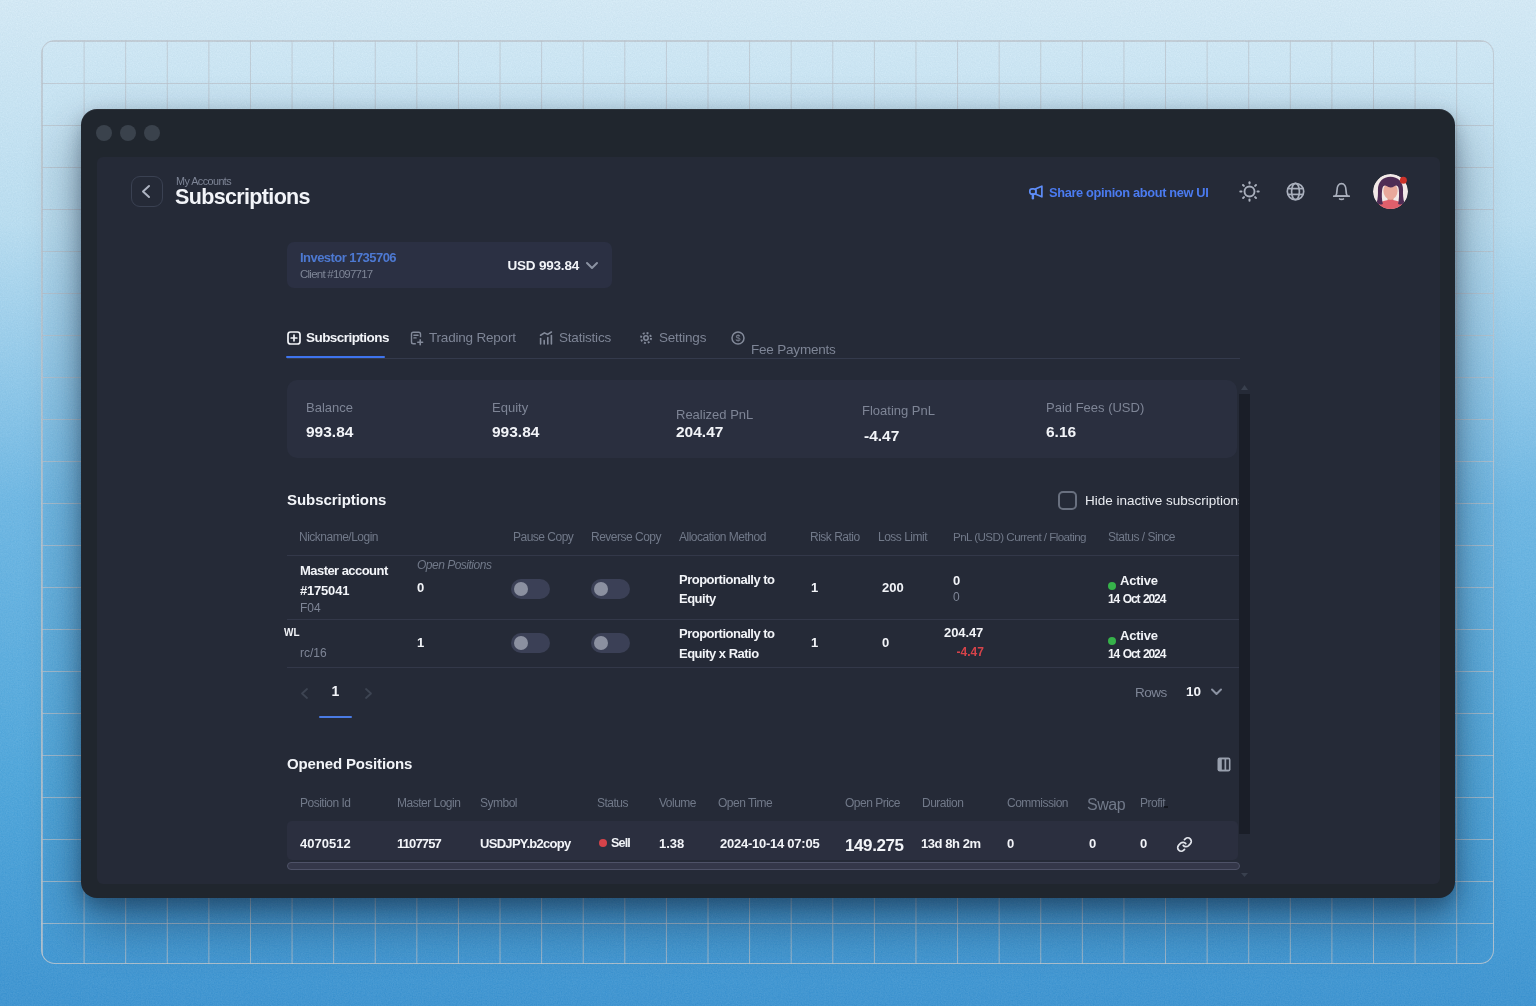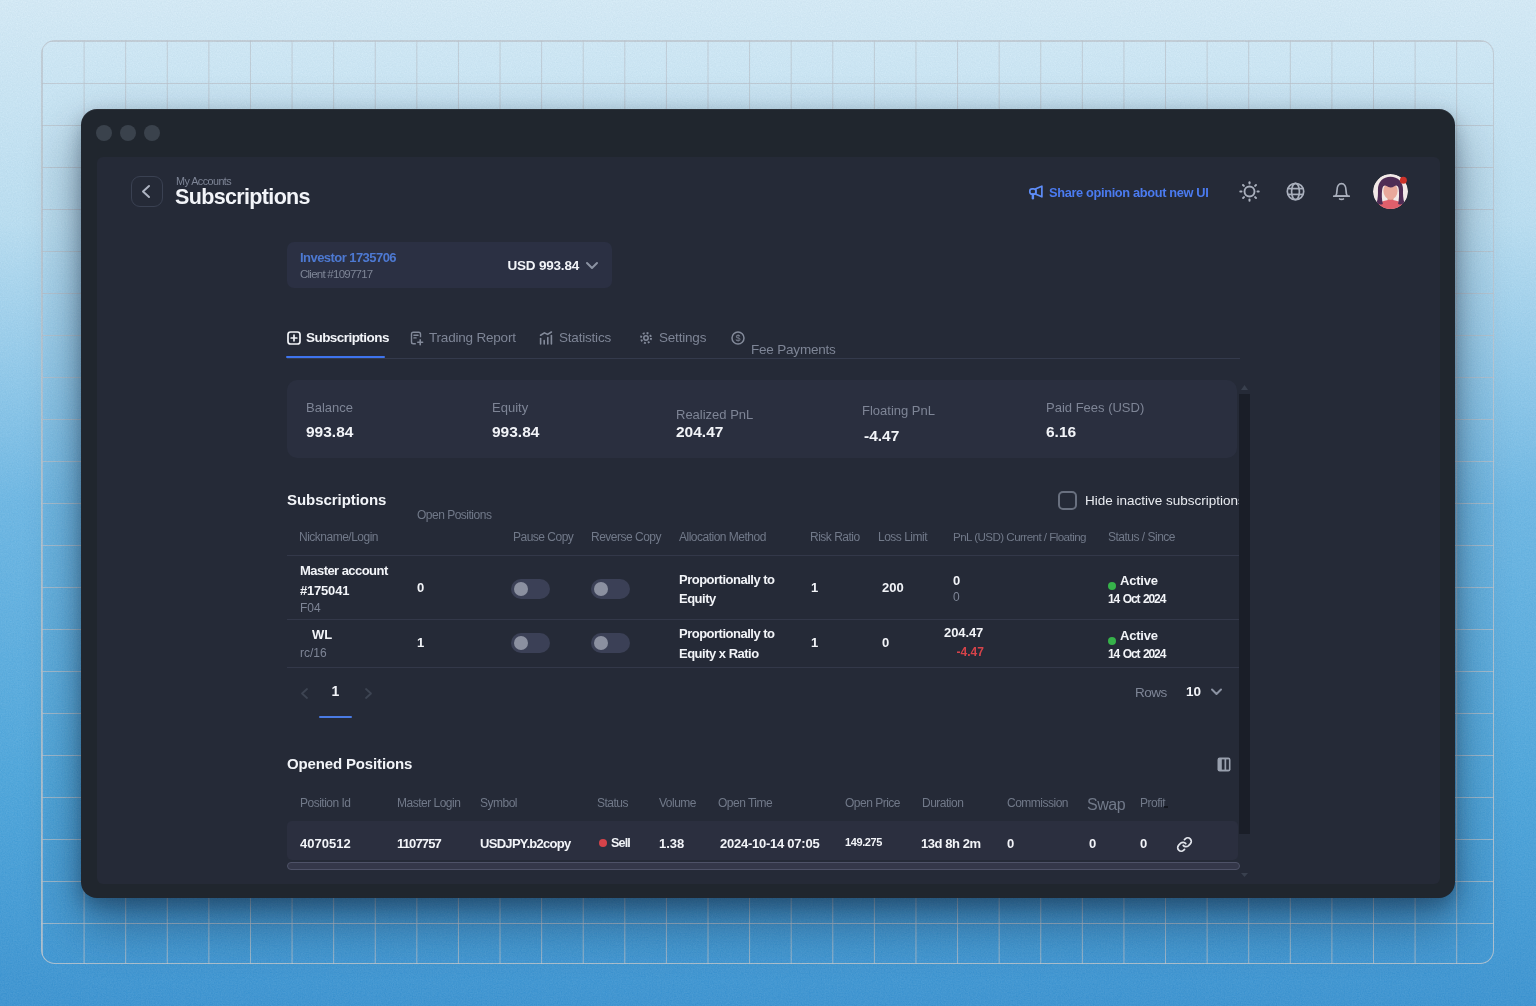--- a/index.html
+++ b/index.html
@@ -180,21 +180,21 @@
   <div class="cell t-muted" style="left:862px; top:403px; font-size:13px;">Floating PnL</div>
   <div class="cell sb t-white" style="left:864px; top:426.5px; font-size:15.5px;">-4.47</div>
   <div class="cell t-muted" style="left:1046px; top:400px; font-size:13px;">Paid Fees (USD)</div>
   <div class="cell sb t-white" style="left:1046px; top:422.5px; font-size:15.5px;">6.16</div>
 
   <div class="cell sb t-white" style="left:287px; top:491px; font-size:15px; letter-spacing:-0.05px;">Subscriptions</div>
   <div id="cbx"></div>
   <div class="cell" style="left:1085px; top:493px; font-size:13.5px; color:#e8ebf0;">Hide inactive subscriptions</div>
 
   <div class="cell t-col" style="left:299px; top:530px; font-size:12px;">Nickname/Login</div>
-  <div class="cell t-col" style="left:417px; top:508px; font-size:12px;">Open Positions</div>
+  <div class="cell t-col" style="left:417px; top:558px; font-size:12px;font-style:italic;">Open Positions</div>
   <div class="cell t-col" style="left:513px; top:530px; font-size:12px;">Pause Copy</div>
   <div class="cell t-col" style="left:591px; top:530px; font-size:12px;">Reverse Copy</div>
   <div class="cell t-col" style="left:679px; top:530px; font-size:12px;">Allocation Method</div>
   <div class="cell t-col" style="left:810px; top:530px; font-size:12px;">Risk Ratio</div>
   <div class="cell t-col" style="left:878px; top:530px; font-size:12px;">Loss Limit</div>
   <div class="cell t-col" style="left:953px; top:530px; font-size:11.6px; letter-spacing:-0.55px;">PnL (USD) Current / Floating</div>
   <div class="cell t-col" style="left:1108px; top:530px; font-size:12px;">Status / Since</div>
 
   <div class="hline" style="top:555px;"></div>
 
@@ -213,21 +213,21 @@
   <div class="cell sb t-white" style="left:811px; top:580px; font-size:13px;">1</div>
   <div class="cell sb t-white" style="left:882px; top:580px; font-size:13px;">200</div>
   <div class="cell sb t-white" style="left:953px; top:572.5px; font-size:13px;">0</div>
   <div class="cell t-muted" style="left:953px; top:590px; font-size:12px;">0</div>
   <div class="abs" style="left:1108px; top:582px; width:8px; height:8px; border-radius:50%; background:#36b24a;"></div>
   <div class="cell sb t-white" style="left:1120px; top:573px; font-size:13px; letter-spacing:-0.2px;">Active</div>
   <div class="cell sb t-white" style="left:1108px; top:592px; font-size:12px; letter-spacing:-1.1px; word-spacing:1.3px;">14 Oct 2024</div>
 
   <div class="hline" style="top:619px;"></div>
 
-  <div class="cell sb t-white" style="left:312px; top:627px; font-size:13px;">WL</div>
+  <div class="cell sb t-white" style="left:284px; top:627px; font-size:10px;">WL</div>
   <div class="cell t-muted" style="left:300px; top:646px; font-size:12px;">rc/16</div>
   <div class="cell sb t-white" style="left:417px; top:635px; font-size:13px;">1</div>
   <div class="tog" style="left:511px; top:632.5px;">
       <div class="knob"></div>
     </div>
   <div class="tog" style="left:590.5px; top:632.5px;">
       <div class="knob"></div>
     </div>
   <div class="cell sb t-white" style="left:679px; top:626px; font-size:13px; letter-spacing:-0.5px;">Proportionally to</div>
   <div class="cell sb t-white" style="left:679px; top:645.5px; font-size:13px; letter-spacing:-0.5px;">Equity x Ratio</div>
@@ -276,21 +276,21 @@
 
   <div class="abs" style="left:1163.5px; top:805.5px; width:4.5px; height:2.5px; background:#14171f;"></div>
   <div id="oprow"></div>
   <div class="cell sb t-white" style="left:300px; top:836px; font-size:13px;">4070512</div>
   <div class="cell sb t-white" style="left:397px; top:836px; font-size:13px; letter-spacing:-0.85px;">1107757</div>
   <div class="cell sb t-white" style="left:480px; top:836px; font-size:13px; letter-spacing:-0.7px;">USDJPY.b2copy</div>
   <div class="abs" style="left:599px; top:839px; width:8px; height:8px; border-radius:50%; background:#d6434a;"></div>
   <div class="cell sb t-white" style="left:611px; top:836px; font-size:12.5px; letter-spacing:-0.8px;">Sell</div>
   <div class="cell sb t-white" style="left:659px; top:836px; font-size:13px;">1.38</div>
   <div class="cell sb t-white" style="left:720px; top:836px; font-size:13px; letter-spacing:-0.25px;">2024-10-14 07:05</div>
-  <div class="cell sb t-white" style="left:845px; top:836px; font-size:11px; letter-spacing:-0.4px;">149.275</div>
+  <div class="cell sb t-white" style="left:845px; top:836px; font-size:17px; letter-spacing:-0.4px;">149.275</div>
   <div class="cell sb t-white" style="left:921px; top:836px; font-size:13px; letter-spacing:-0.45px;">13d 8h 2m</div>
   <div class="cell sb t-white" style="left:1007px; top:836px; font-size:13px;">0</div>
   <div class="cell sb t-white" style="left:1089px; top:836px; font-size:13px;">0</div>
   <div class="cell sb t-white" style="left:1140px; top:836px; font-size:13px;">0</div>
   <svg class="abs" style="left:1176px; top:836px;" width="17" height="17" viewBox="0 0 24 24" fill="none" stroke="#e2e5ec" stroke-width="2.4" stroke-linecap="round" stroke-linejoin="round">
       <path d="M10.2 13.2a5 5 0 0 0 7.2.6l2.8-2.8a5 5 0 0 0-7.07-7.07l-1.2 1.19"></path>
       <path d="M13.8 10.8a5 5 0 0 0-7.2-.6l-2.8 2.8a5 5 0 0 0 7.07 7.07l1.2-1.19"></path>
     </svg>
 
   <div id="hscroll"></div>

